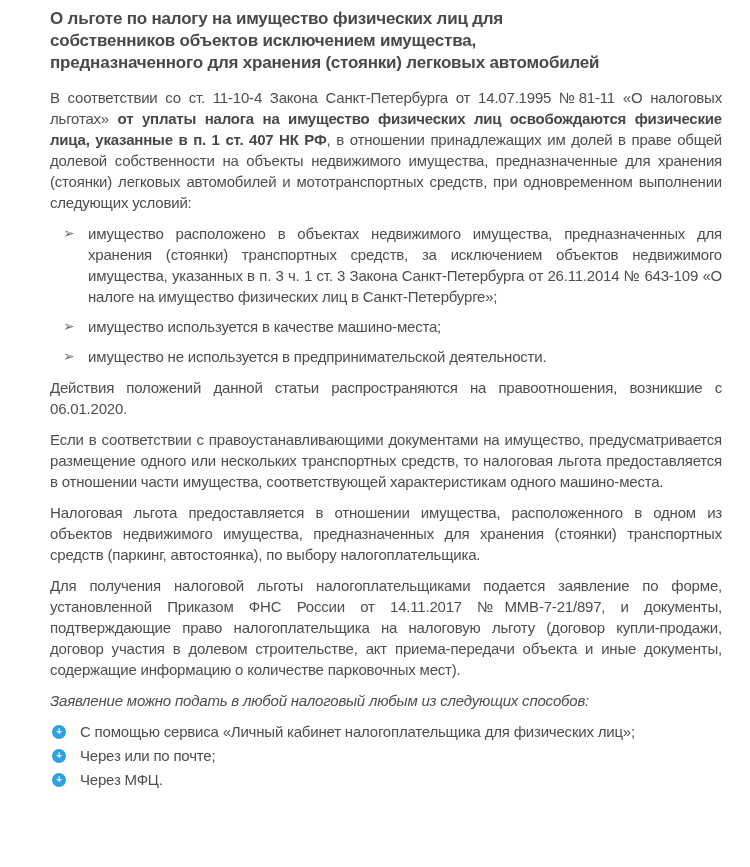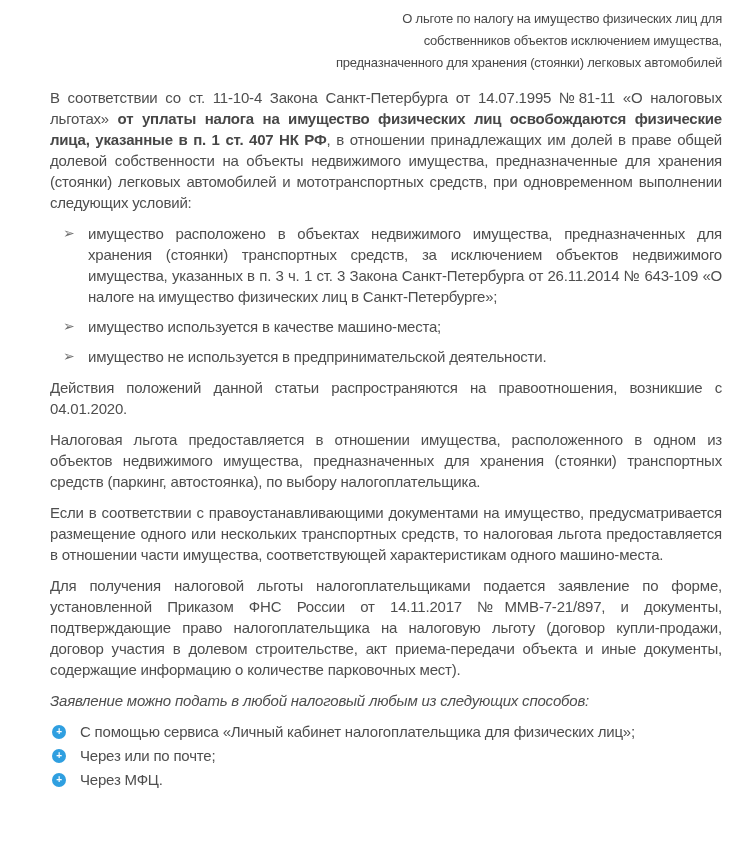--- a/index.html
+++ b/index.html
@@ -13,24 +13,24 @@
     -webkit-font-smoothing: antialiased;
   }
   .page {
     box-sizing: border-box;
     width: 750px;
     height: 867px;
     padding: 8px 28px 12px 50px;
   }
   .title {
     margin: 0 0 13px 0;
-    text-align: right;
-    font-size: 13px;
+    text-align: left;
+    font-size: 17px;
     line-height: 22px;
-    font-weight: normal;
+    font-weight: bold;
     color: #494949;
     letter-spacing: -0.2px;
   }
   .title .tl { display: block; }
   p.para {
     margin: 0 0 10px 0;
     font-size: 15px;
     line-height: 21px;
     text-align: justify;
     letter-spacing: -0.2px;
@@ -115,23 +115,23 @@
     <li>
       <span class="marker">➢</span>
       <span>имущество используется в качестве машино-места;</span>
     </li>
     <li>
       <span class="marker">➢</span>
       <span>имущество не используется в предпринимательской деятельности.</span>
     </li>
   </ul>
 
-  <p class="para">Действия положений данной статьи распространяются на правоотношения, возникшие с 04.01.2020.</p>
+  <p class="para">Действия положений данной статьи распространяются на правоотношения, возникшие с 06.01.2020.</p>
+  <p class="para">Если в соответствии с правоустанавливающими документами на имущество, предусматривается размещение одного или нескольких транспортных средств, то налоговая льгота предоставляется в отношении части имущества, соответствующей характеристикам одного машино-места.</p>
   <p class="para">Налоговая льгота предоставляется в отношении имущества, расположенного в одном из объектов недвижимого имущества, предназначенных для хранения (стоянки) транспортных средств (паркинг, автостоянка), по выбору налогоплательщика.</p>
-  <p class="para">Если в соответствии с правоустанавливающими документами на имущество, предусматривается размещение одного или нескольких транспортных средств, то налоговая льгота предоставляется в отношении части имущества, соответствующей характеристикам одного машино-места.</p>
   <p class="para">Для получения налоговой льготы налогоплательщиками подается заявление по форме, установленной Приказом ФНС России от 14.11.2017 №ММВ-7-21/897, и документы, подтверждающие право налогоплательщика на налоговую льготу (договор купли-продажи, договор участия в долевом строительстве, акт приема-передачи объекта и иные документы, содержащие информацию о количестве парковочных мест).</p>
 
 
   <p class="para submit-intro">Заявление можно подать в любой налоговый любым из следующих способов:</p>
 
   <ul class="blue-list">
     <li>
       <span class="blue-dot">
           <span>+</span>
         </span>

